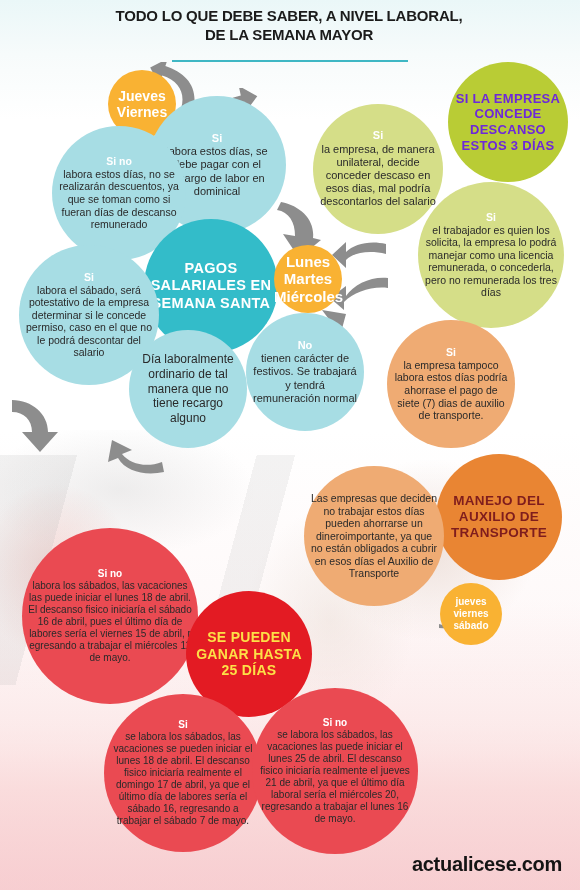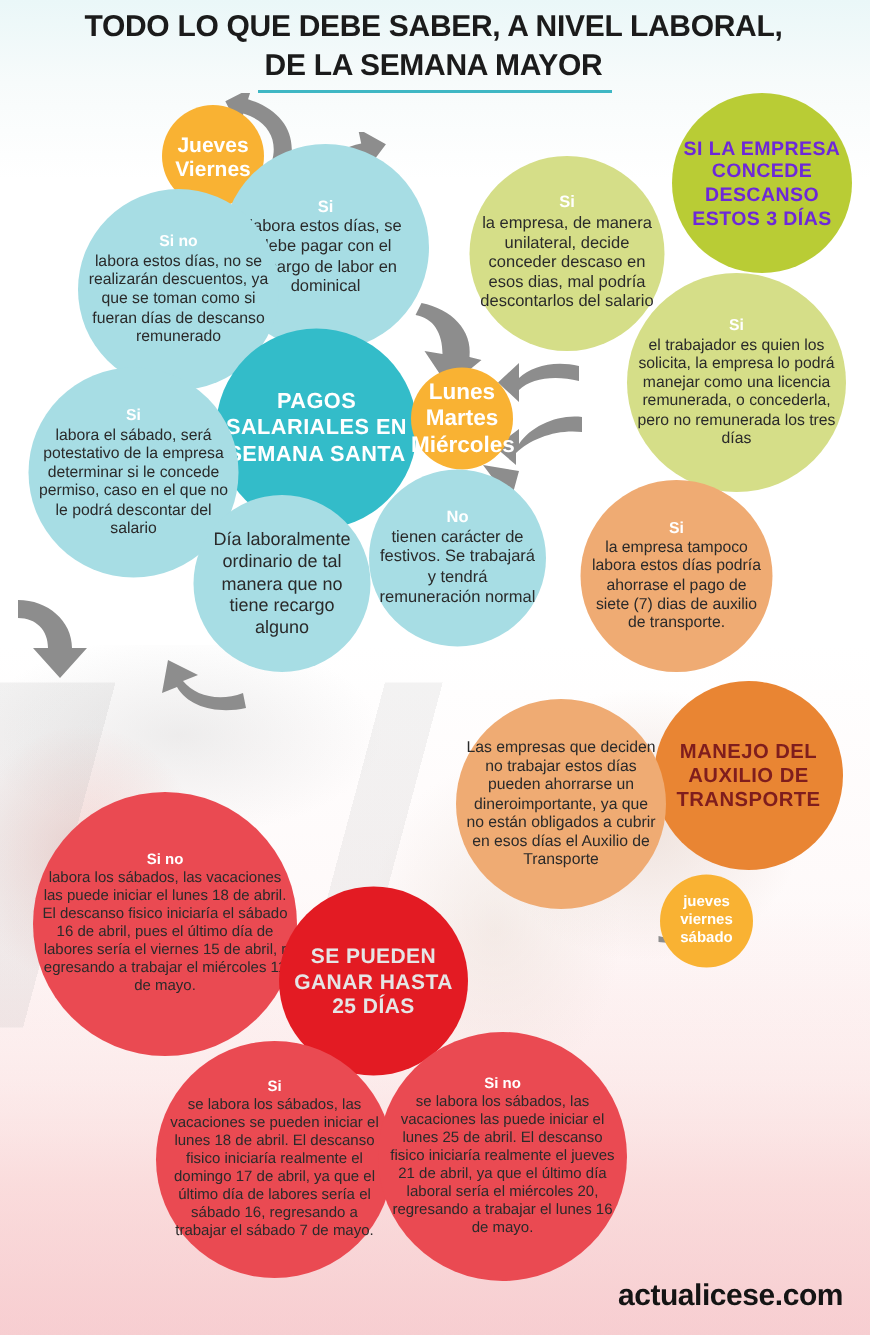--- a/index.html
+++ b/index.html
@@ -32,21 +32,21 @@
     position:absolute;left:0;top:455px;width:580px;height:230px;
     background:
       linear-gradient(105deg, rgba(180,180,180,.18) 0 12%, rgba(255,255,255,0) 12% 40%, rgba(170,170,170,.14) 40% 46%, rgba(255,255,255,0) 46% 100%);
     pointer-events:none;
   }
 
   
   .title{
     position:absolute;left:0;top:6px;width:578px;
     text-align:center;
-    font-size:20px;font-weight:bold;line-height:1.28;
+    font-size:15px;font-weight:bold;line-height:1.28;
     color:#1b1b1b;letter-spacing:-.2px;
   }
   .title .l2{display:block;}
   .rule{
     position:absolute;left:172px;top:60px;width:236px;height:2px;
     background:#3fb7c4;
   }
 
   
   .c{
@@ -61,21 +61,21 @@
   .teal-d{background:#33bcc9;color:#fff;}
   .teal-l{background:#a7dde4;}
   .teal-l b{color:#ffffff;}
   .olive-d{background:#b9cc35;color:#6d28d9;}
   .olive-l{background:#d5de88;}
   .olive-l b{color:#ffffff;}
   .orange-d{background:#e98533;color:#7f1d1d;}
   .orange-l{background:#efab73;}
   .orange-l b{color:#ffffff;}
   .amber{background:#f9b233;color:#fff;}
-  .red-d{background:#e31b23;color:#e5e5e5;}
+  .red-d{background:#e31b23;color:#fde047;}
   .red-l{background:#ea4a52;}
   .red-l b{color:#ffffff;}
 
   .hub{font-weight:bold;letter-spacing:.3px;line-height:1.2;}
 
   
   .arrow{position:absolute;color:#8d8d8d;}
   .arrow svg{display:block;}
 
   .footer{

